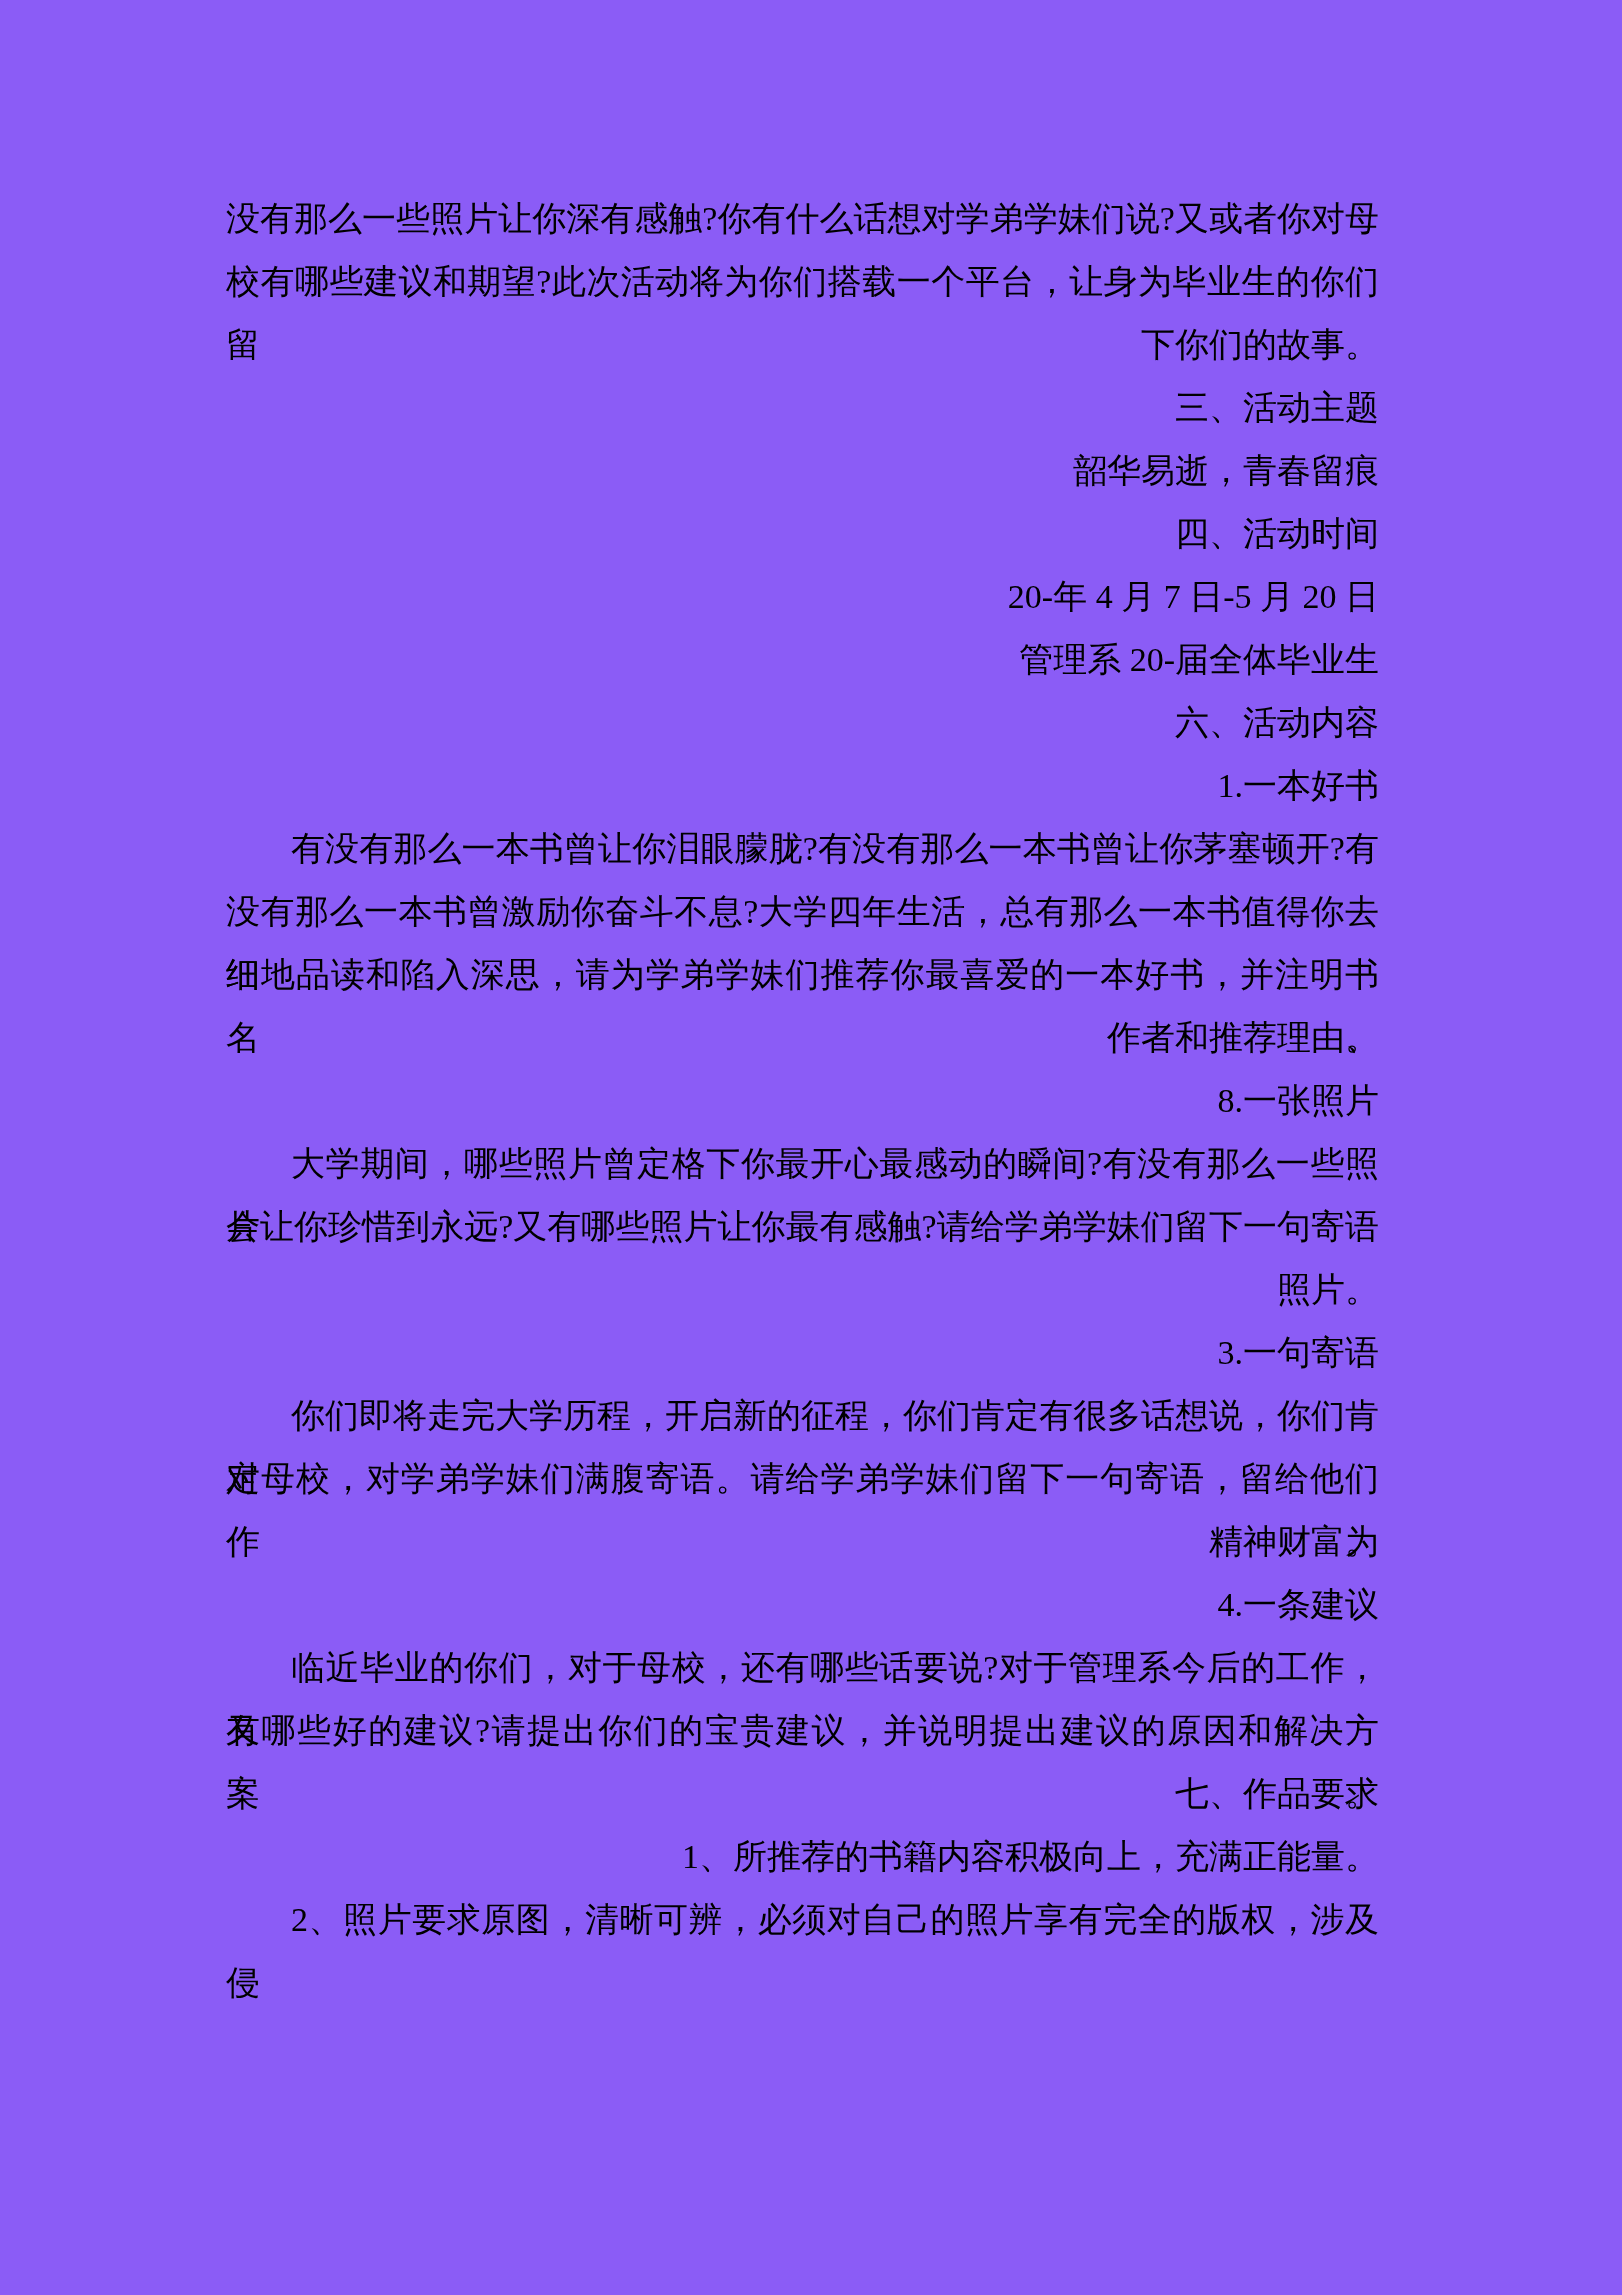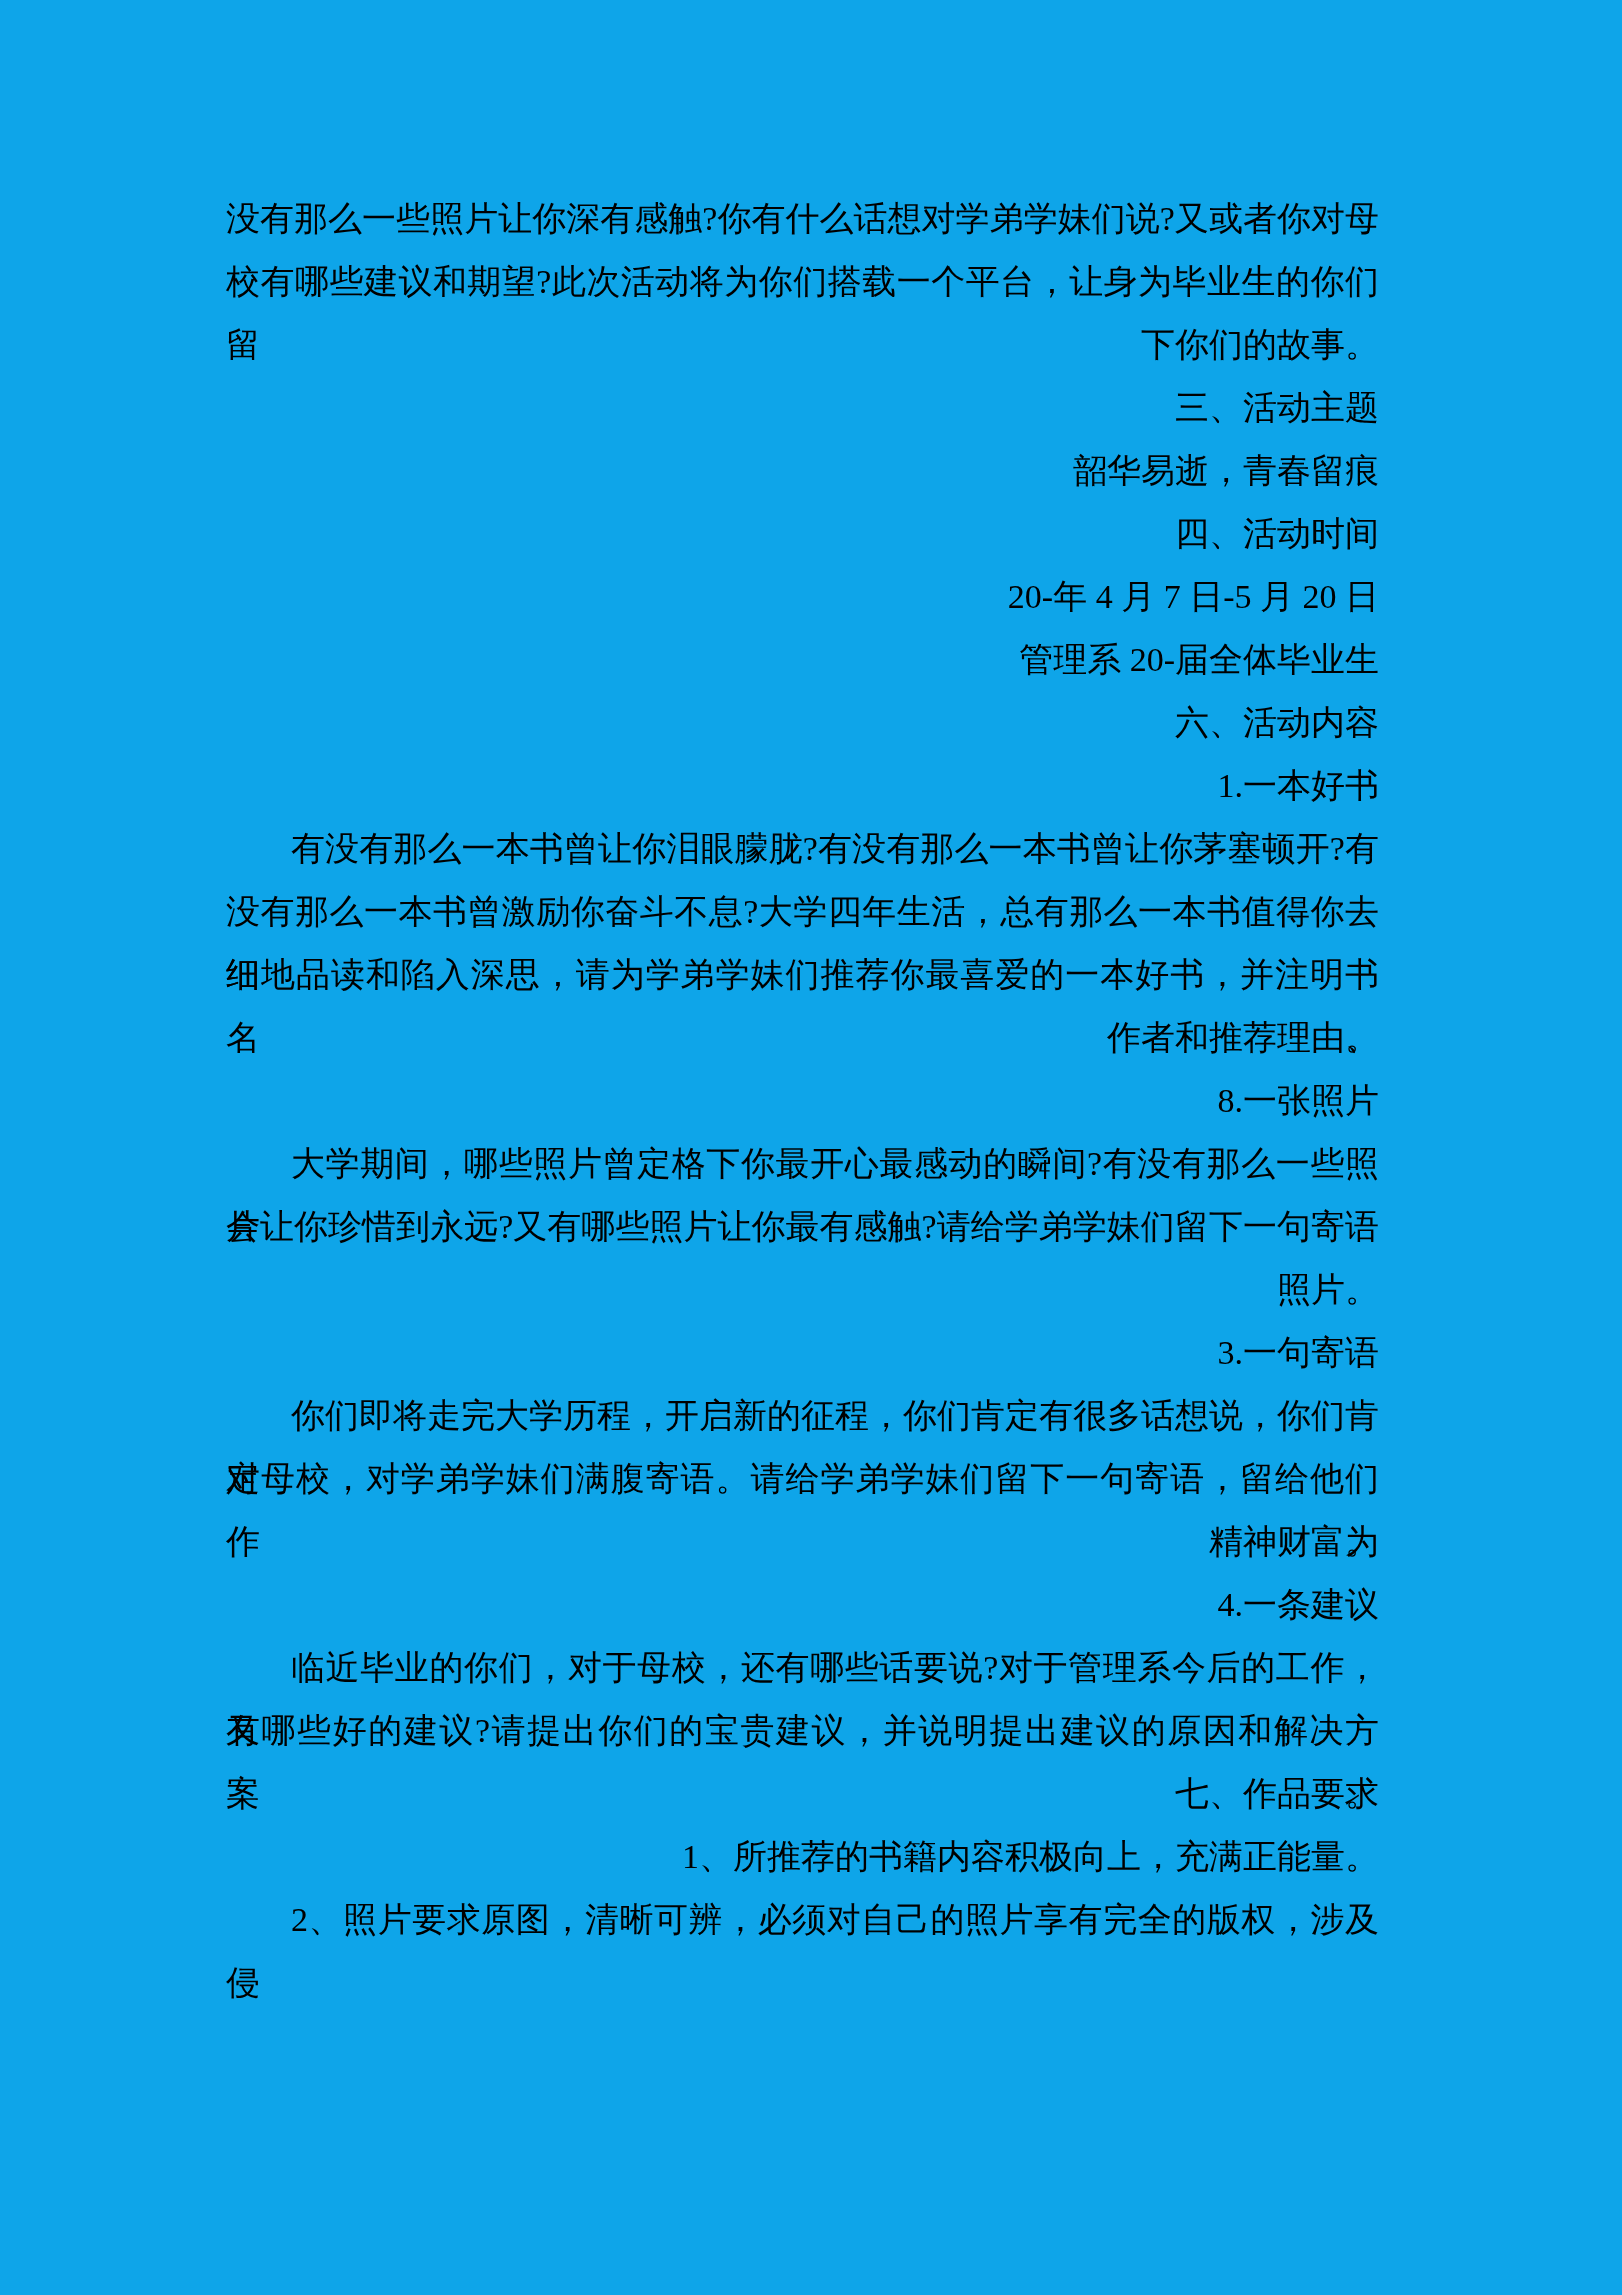--- a/index.html
+++ b/index.html
@@ -4,21 +4,21 @@
 <style>
   html, body {
     margin: 0;
     padding: 0;
     background: #ffffff;
   }
   .page {
     position: relative;
     width: 1623px;
     height: 2295px;
-    background: #0ea5e9;
+    background: #8b5cf6;
     overflow: hidden;
     font-family: "Liberation Serif", "DejaVu Serif", serif;
     color: #000000;
   }
   .content {
     position: absolute;
     left: 226px;
     top: 187px;
     width: 1153px;
   }

